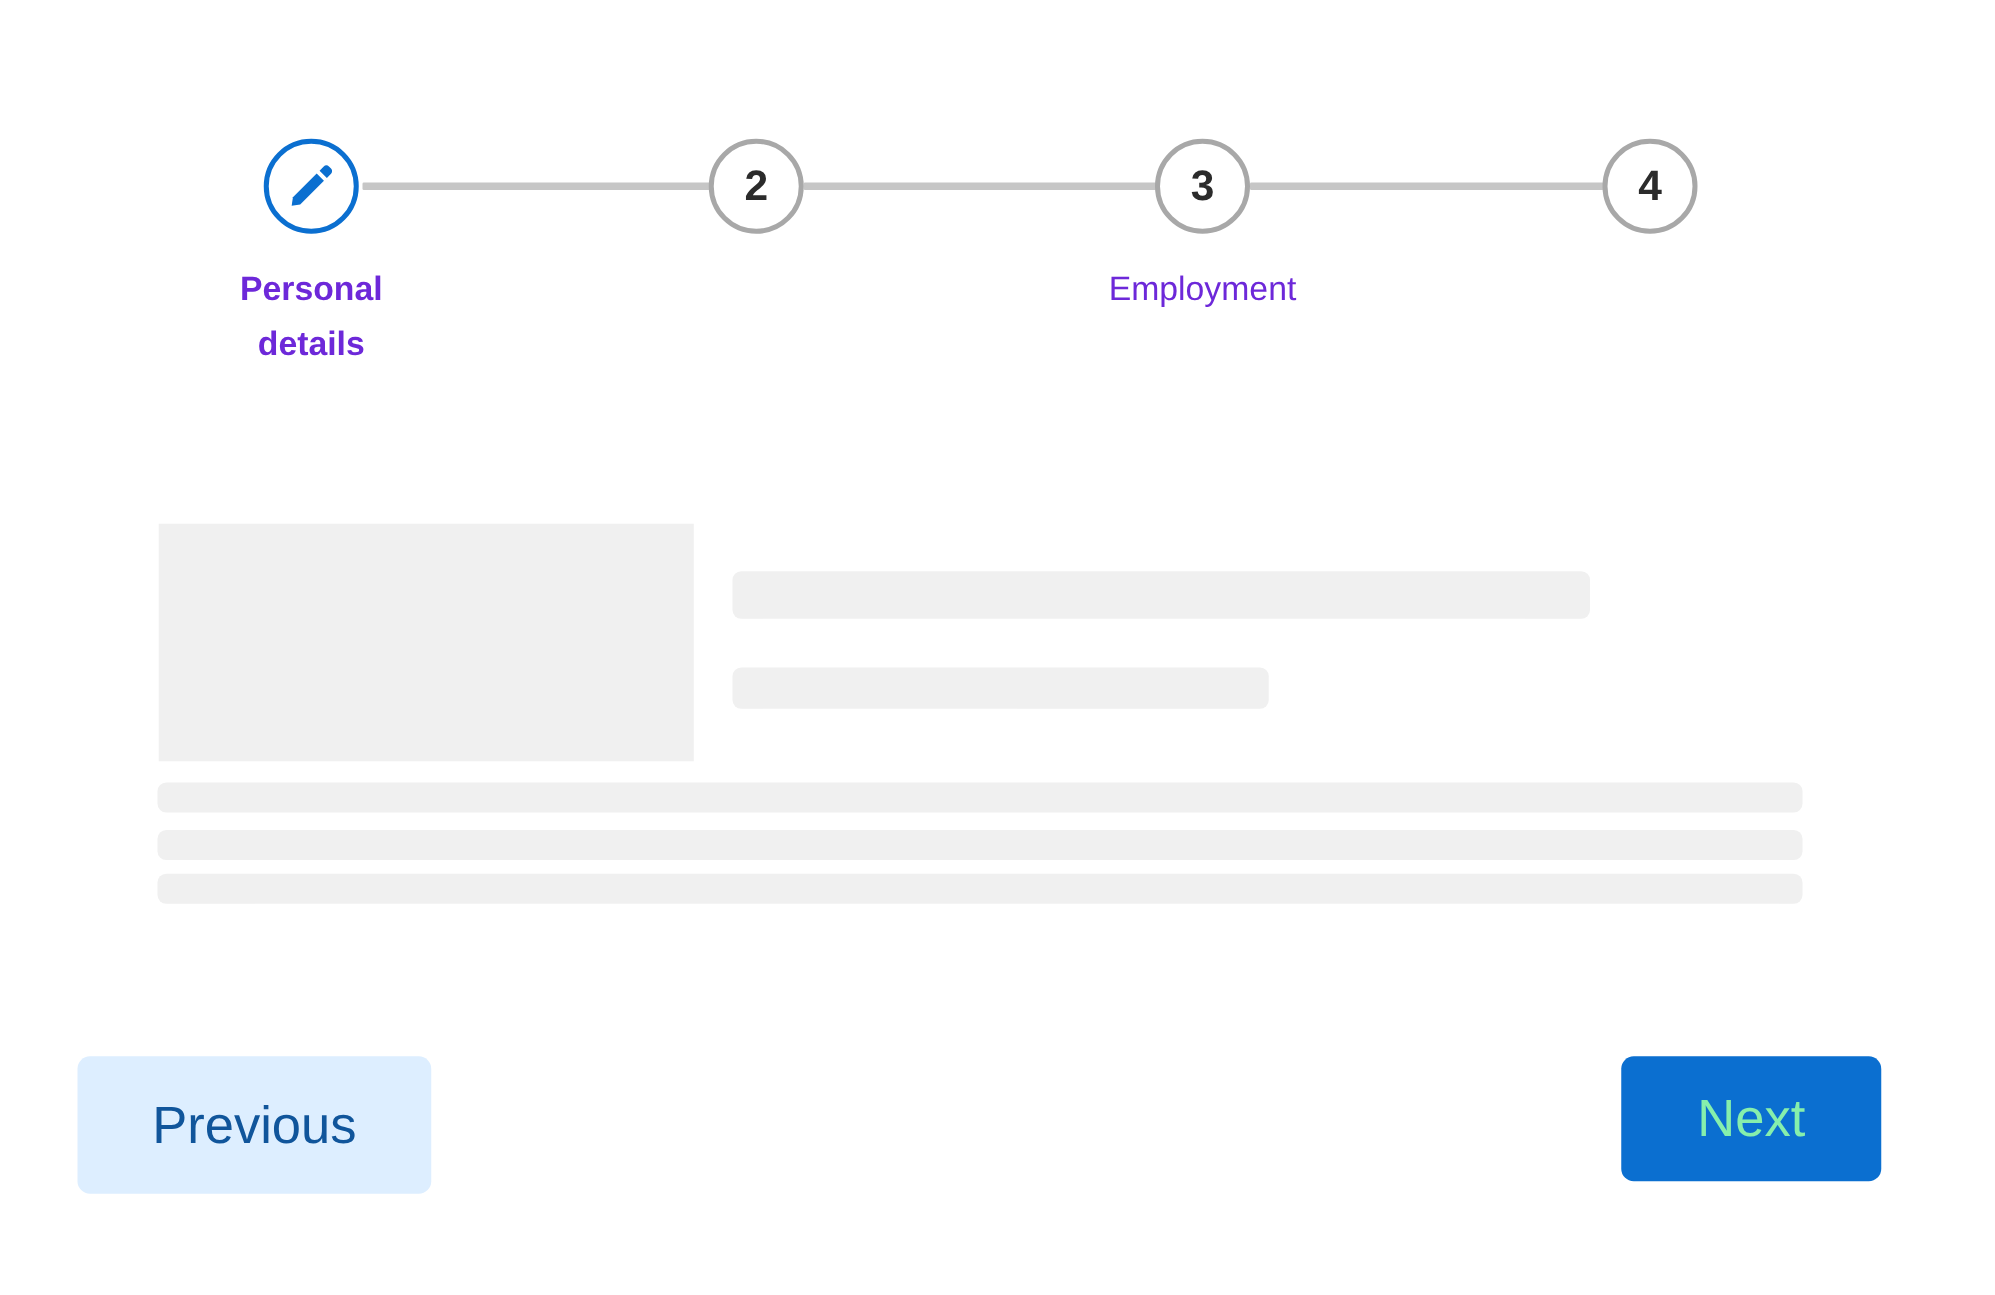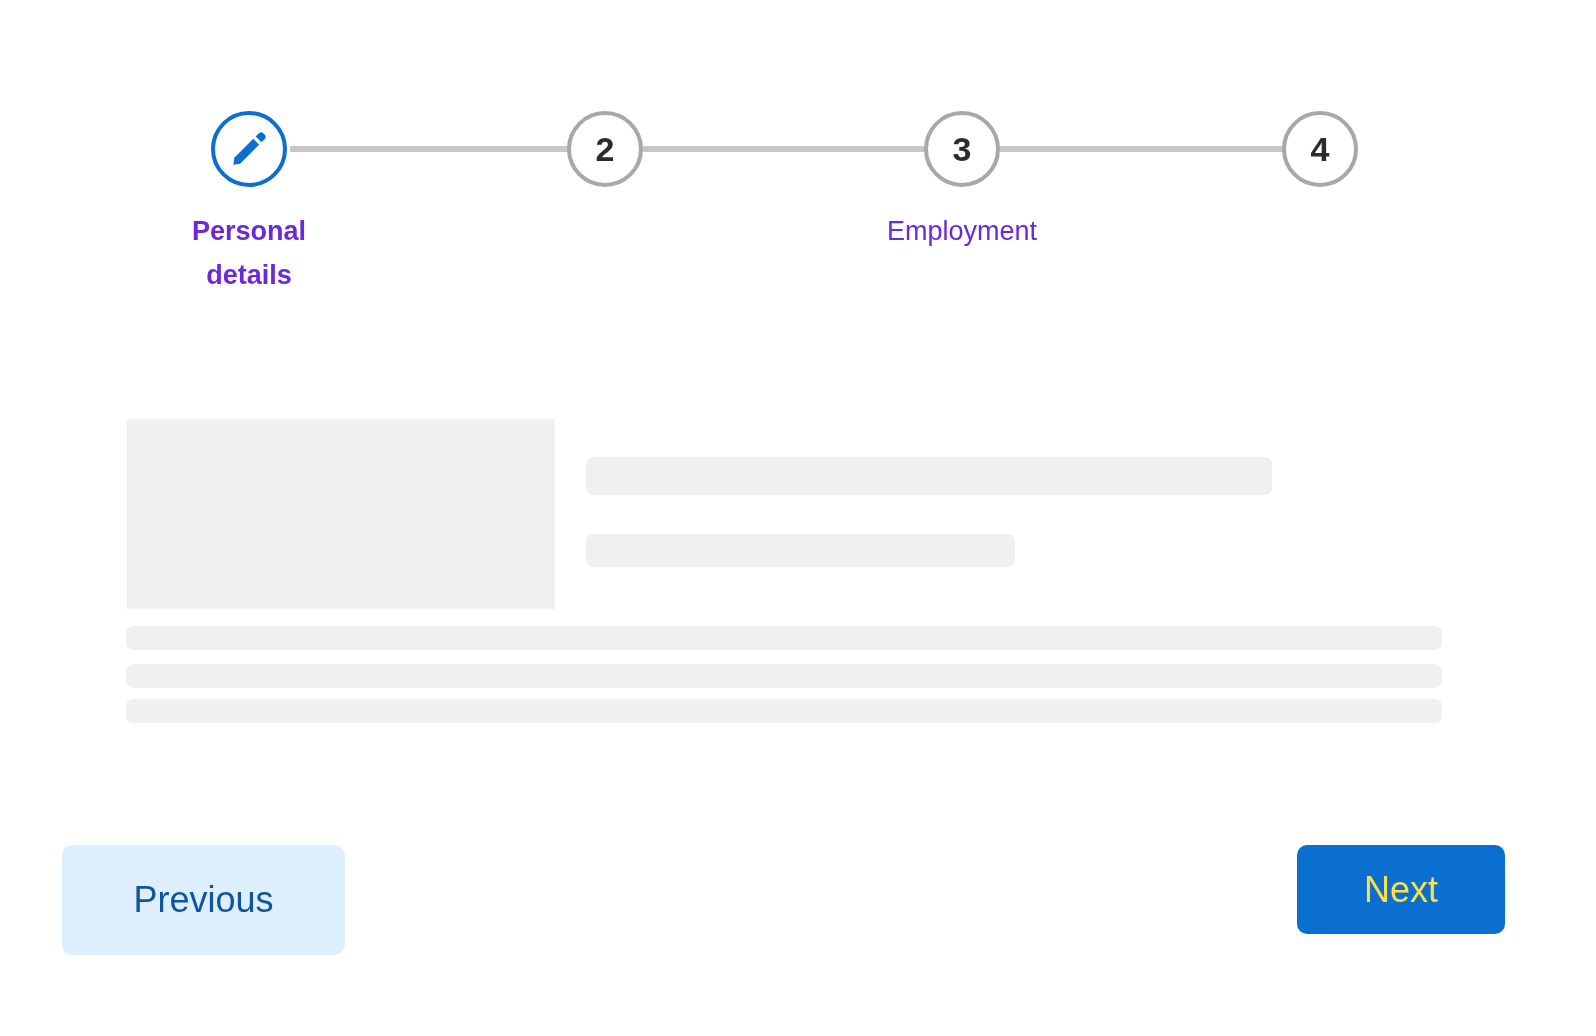--- a/index.html
+++ b/index.html
@@ -141,42 +141,42 @@
     top: 845px;
     width: 1596px;
     height: 110px;
   }
 
   .btn {
     position: absolute;
     border: none;
     border-radius: 10px;
     font-family: "Liberation Sans", sans-serif;
-    font-size: 36px;
+    font-size: 42px;
     line-height: 1;
     cursor: pointer;
     display: flex;
     align-items: center;
     justify-content: center;
   }
   .btn-previous {
     left: 62px;
     top: 0;
     width: 283px;
     height: 110px;
     background: #ddeeff;
     color: #10559b;
   }
   .btn-next {
     left: 1297px;
     top: 0;
     width: 208px;
-    height: 89px;
+    height: 100px;
     background: #0b6fd0;
-    color: #fde047;
+    color: #86efac;
     text-align: center;
   }
 </style>
 </head>
 <body>
 
 <div class="page">
 
   <div class="stepper">
 

